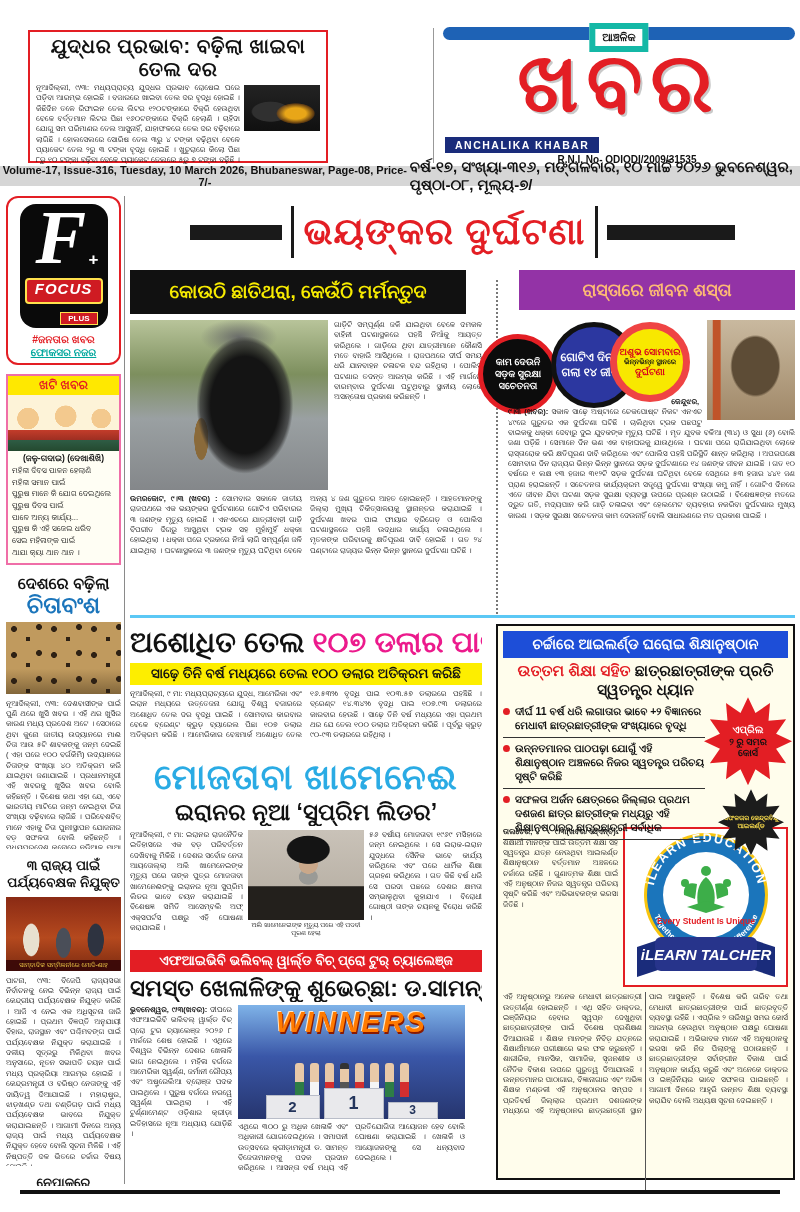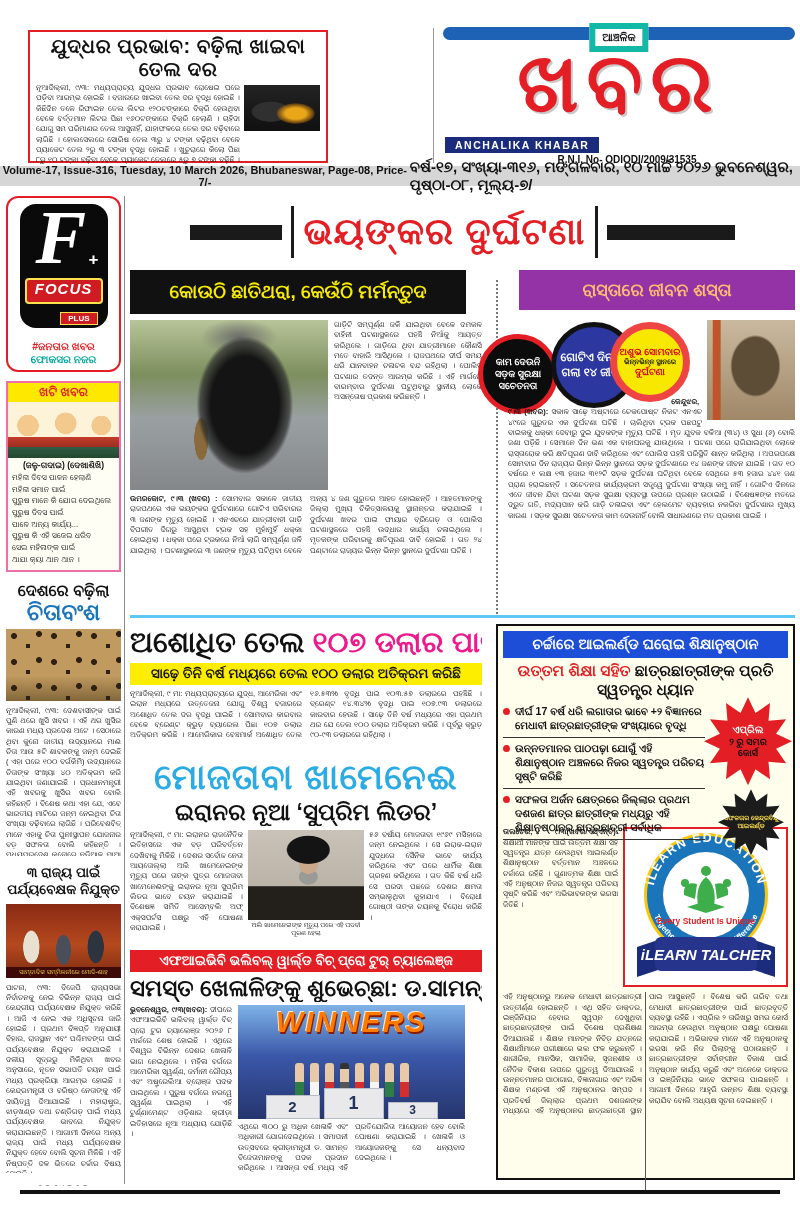--- a/index.html
+++ b/index.html
@@ -45,22 +45,22 @@
   .focus-logo{width:88px;height:124px;margin:0 auto;background:#0a0a0a;border-radius:16px;
               position:relative;overflow:hidden;}
   .f-glyph{position:absolute;left:16px;top:-10px;color:#fff;font-family:"Liberation Serif",serif;
            font-style:italic;font-weight:bold;font-size:76px;}
   .f-plus{position:absolute;right:9px;top:46px;color:#fff;font-size:17px;font-weight:bold;}
   .focus-band{position:absolute;left:5px;right:5px;bottom:24px;height:22px;background:#cf1b22;
               border:2px solid #ffe14d;border-radius:4px;color:#fff;font-style:italic;font-weight:900;
               font-size:15px;line-height:18px;letter-spacing:1px;}
   .plus-band{position:absolute;right:10px;bottom:3px;background:#cf1b22;border:1px solid #ffe14d;
              color:#fff;font-size:8px;font-weight:bold;padding:0 7px;line-height:11px;}
-  .focus-l1{color:#e31e24;font-weight:bold;font-size:10.5px;margin-top:12px;}
-  .focus-l2{color:#00a79d;font-weight:bold;font-size:10.5px;}
+  .focus-l1{color:#e31e24;font-weight:bold;font-size:10.5px;margin-top:5px;}
+  .focus-l2{color:#00a79d;font-weight:bold;font-size:10.5px;text-decoration:underline;}
   .khati-box{border:2px solid #ef6ea8;margin-top:9px;background:#fffef4;}
   .khati-head{background:#ffe800;color:#e31e24;font-weight:bold;font-size:12.5px;text-align:center;padding:2px 0;}
   .cartoon{height:56px;background:
      radial-gradient(circle 11px at 18% 42%,#f3c98e 96%,transparent),
      radial-gradient(circle 11px at 52% 38%,#f3c98e 96%,transparent),
      radial-gradient(circle 10px at 84% 42%,#f3c98e 96%,transparent),
      linear-gradient(transparent 62%,#c23c2a 63%,#9e2f22 80%,#2e5c44 81%,#24492f 100%),#fdf3d8;}
   .khati-byline{font-weight:bold;font-size:8.5px;text-align:center;margin:2px 0 1px;}
   .khati-verse{font-size:7.8px;line-height:1.5;padding:0 4px 4px;}
   .khati-verse div{white-space:nowrap;overflow:hidden;}
@@ -361,21 +361,21 @@
       </div>
 
       <div class="ilearn-box">
         <div class="il-header">ଚର୍ଚ୍ଚାରେ ଆଇଲର୍ଣ୍ଡ ଘରୋଇ ଶିକ୍ଷାନୁଷ୍ଠାନ</div>
         <div class="il-sub">
           <span class="red">ଉତ୍ତମ ଶିକ୍ଷା ସହିତ </span><span>ଛାତ୍ରଛାତ୍ରୀଙ୍କ ପ୍ରତି ସ୍ୱତନ୍ତ୍ର ଧ୍ୟାନ</span>
         </div>
         <div class="il-bullets">
           <div class="bullet">
               <span class="dot"></span>
-              <span>ଦୀର୍ଘ 17 ବର୍ଷ ଧରି ଲଗାତାର ଭାବେ +୨ ବିଜ୍ଞାନରେ ମେଧାବୀ ଛାତ୍ରଛାତ୍ରୀଙ୍କ ସଂଖ୍ୟାରେ ବୃଦ୍ଧି</span>
+              <span>ଦୀର୍ଘ 11 ବର୍ଷ ଧରି ଲଗାତାର ଭାବେ +୨ ବିଜ୍ଞାନରେ ମେଧାବୀ ଛାତ୍ରଛାତ୍ରୀଙ୍କ ସଂଖ୍ୟାରେ ବୃଦ୍ଧି</span>
             </div>
           <div class="bullet">
               <span class="dot"></span>
               <span>ଉନ୍ନତମାନର ପାଠପଢ଼ା ଯୋଗୁଁ ଏହି ଶିକ୍ଷାନୁଷ୍ଠାନ ଅଞ୍ଚଳରେ ନିଜର ସ୍ୱତନ୍ତ୍ର ପରିଚୟ ସୃଷ୍ଟି କରିଛି</span>
             </div>
           <div class="bullet">
               <span class="dot"></span>
               <span>ସଫଳତା ଅର୍ଜନ କ୍ଷେତ୍ରରେ ଜିଲ୍ଲାର ପ୍ରଥମ ଦଶଜଣ ଛାତ୍ର ଛାତ୍ରୀଙ୍କ ମଧ୍ୟରୁ ଏହି ଶିକ୍ଷାନୁଷ୍ଠାନର ଛାତ୍ରଛାତ୍ରୀ ସର୍ବାଧିକ</span>
             </div>
           <div class="star star-red">

